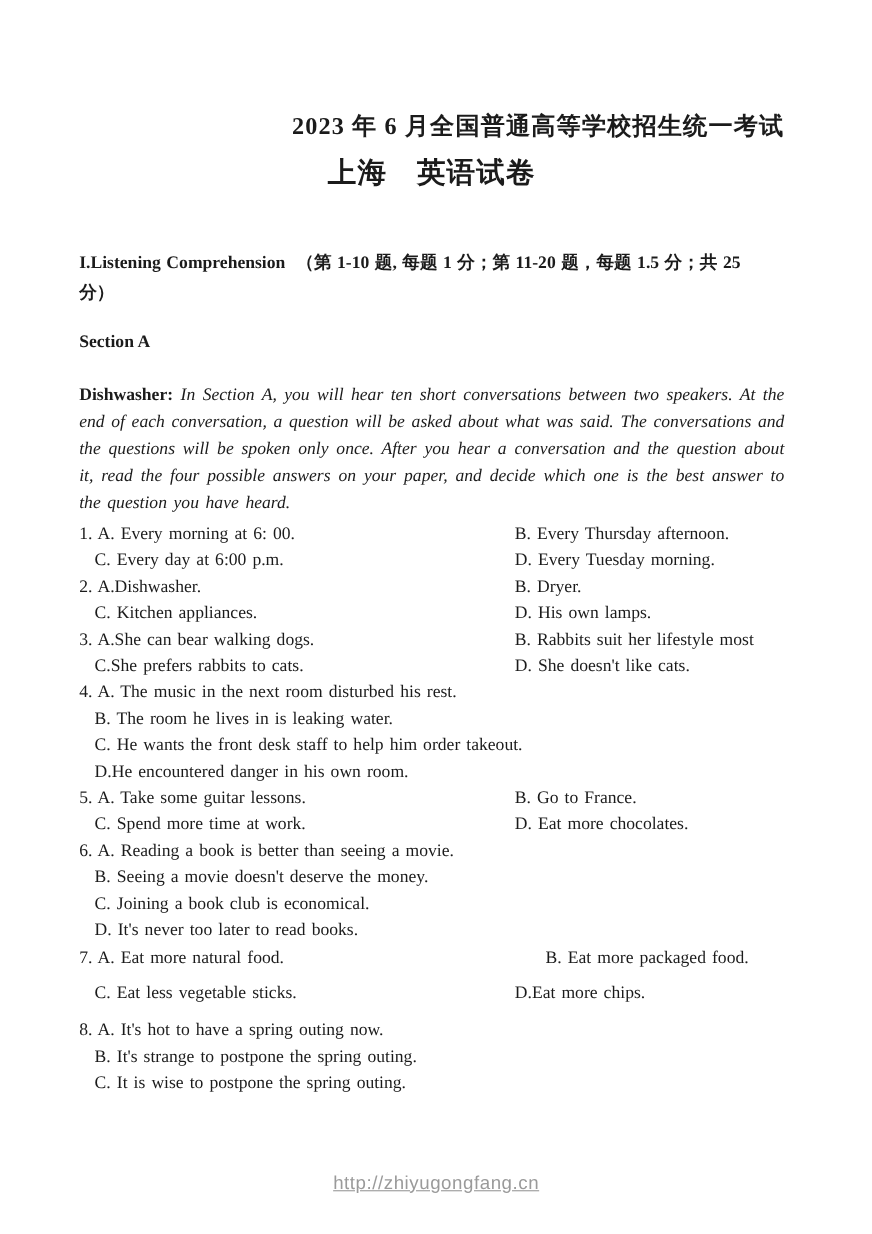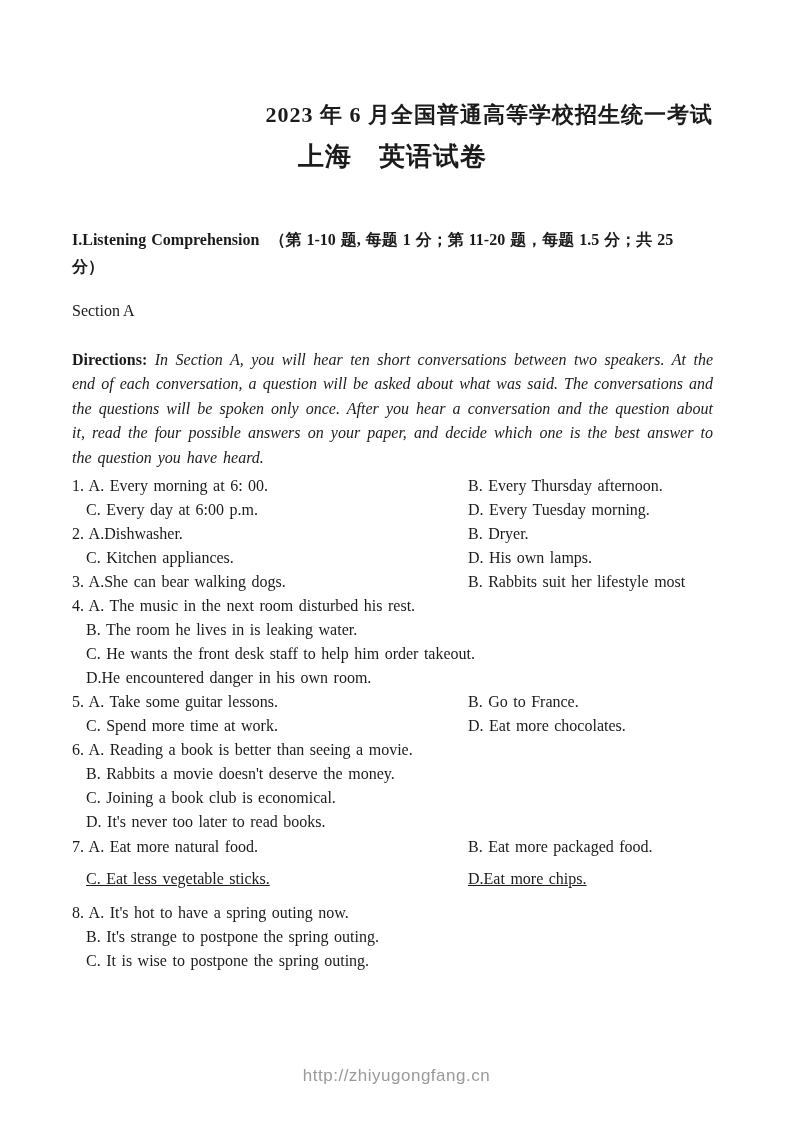--- a/index.html
+++ b/index.html
@@ -47,21 +47,21 @@
   .part-heading .cn-part {
     margin-left: 10px;
   }
   .part-heading .cn-wrap {
     display: block;
   }
   .section-label {
     margin: 20px 0 0 0;
     font-size: 16px;
     line-height: 22px;
-    font-weight: 400;
+    font-weight: 700;
   }
   .directions {
     margin: 26px 0 0 0;
     font-size: 16px;
     line-height: 24.4px;
     text-align: justify;
     word-spacing: 2px;
   }
   .directions .dir-label {
     font-weight: 700;
@@ -90,39 +90,40 @@
   .footer {
     position: absolute;
     left: 0;
     right: 0;
     top: 1066px;
     text-align: center;
     font-family: "Liberation Sans", "DejaVu Sans", sans-serif;
     font-size: 17px;
     color: #9a9a9a;
     letter-spacing: 0.5px;
+    text-decoration: underline;
   }
 </style>
 </head>
 <body>
 
 <div class="page">
 
   <h1 class="title-line1">2023 年 6 月全国普通高等学校招生统一考试</h1>
 
   <h1 class="title-line2">上海　英语试卷</h1>
 
   <p class="part-heading">
     <span>I.Listening Comprehension</span><span class="cn-part">（第 1-10 题, 每题 1 分；第 11-20 题，每题 1.5 分；共 25</span><span class="cn-wrap">分）</span>
   </p>
 
   <p class="section-label">Section A</p>
 
   <p class="directions">
-    <span class="dir-label">Directions:</span>
+    <span class="dir-label">Dishwasher:</span>
     <span class="dir-text">In Section A, you will hear ten short conversations between two speakers. At the end of each conversation, a question will be asked about what was said. The conversations and the questions will be spoken only once. After you hear a conversation and the question about it, read the four possible answers on your paper, and decide which one is the best answer to the question you have heard.</span>
   </p>
 
   <div id="questions">
       <div class="qrow">
         <span class="opt-left">1. A. Every morning at 6: 00.</span>
         <span class="opt-right">B. Every Thursday afternoon.</span>
       </div>
       <div class="qrow indent">
         <span class="opt-left">C. Every day at 6:00 p.m.</span>
@@ -133,20 +134,24 @@
         <span class="opt-right">B. Dryer.</span>
       </div>
       <div class="qrow indent">
         <span class="opt-left">C. Kitchen appliances.</span>
         <span class="opt-right">D. His own lamps.</span>
       </div>
       <div class="qrow">
         <span class="opt-left">3. A.She can bear walking dogs.</span>
         <span class="opt-right">B. Rabbits suit her lifestyle most</span>
       </div>
+      <div class="qrow indent">
+        <span class="opt-left">C.She prefers rabbits to cats.</span>
+        <span class="opt-right">D. She doesn't like cats.</span>
+      </div>
       <div class="qrow">
         <span class="opt-left">4. A. The music in the next room disturbed his rest.</span>
       </div>
       <div class="qrow indent">
         <span class="opt-left">B. The room he lives in is leaking water.</span>
       </div>
       <div class="qrow indent">
         <span class="opt-left">C. He wants the front desk staff to help him order takeout.</span>
       </div>
       <div class="qrow indent">
@@ -157,33 +162,33 @@
         <span class="opt-right">B. Go to France.</span>
       </div>
       <div class="qrow indent">
         <span class="opt-left">C. Spend more time at work.</span>
         <span class="opt-right">D. Eat more chocolates.</span>
       </div>
       <div class="qrow">
         <span class="opt-left">6. A. Reading a book is better than seeing a movie.</span>
       </div>
       <div class="qrow indent">
-        <span class="opt-left">B. Rabbits a movie doesn't deserve the money.</span>
+        <span class="opt-left">B. Seeing a movie doesn't deserve the money.</span>
       </div>
       <div class="qrow indent">
         <span class="opt-left">C. Joining a book club is economical.</span>
       </div>
       <div class="qrow indent">
         <span class="opt-left">D. It's never too later to read books.</span>
       </div>
-      <div class="qrow" style="margin-top: 1px;">
+      <div class="qrow" style="margin-top: 1px; gap: 28px;">
         <span class="opt-left">7. A. Eat more natural food.</span>
         <span class="opt-right">B. Eat more packaged food.</span>
       </div>
-      <div class="qrow indent" style="margin-top: 8px; text-decoration: underline;">
+      <div class="qrow indent" style="margin-top: 8px;">
         <span class="opt-left">C. Eat less vegetable sticks.</span>
         <span class="opt-right">D.Eat more chips.</span>
       </div>
       <div class="qrow" style="margin-top: 10px;">
         <span class="opt-left">8. A. It's hot to have a spring outing now.</span>
       </div>
       <div class="qrow indent">
         <span class="opt-left">B. It's strange to postpone the spring outing.</span>
       </div>
       <div class="qrow indent">

